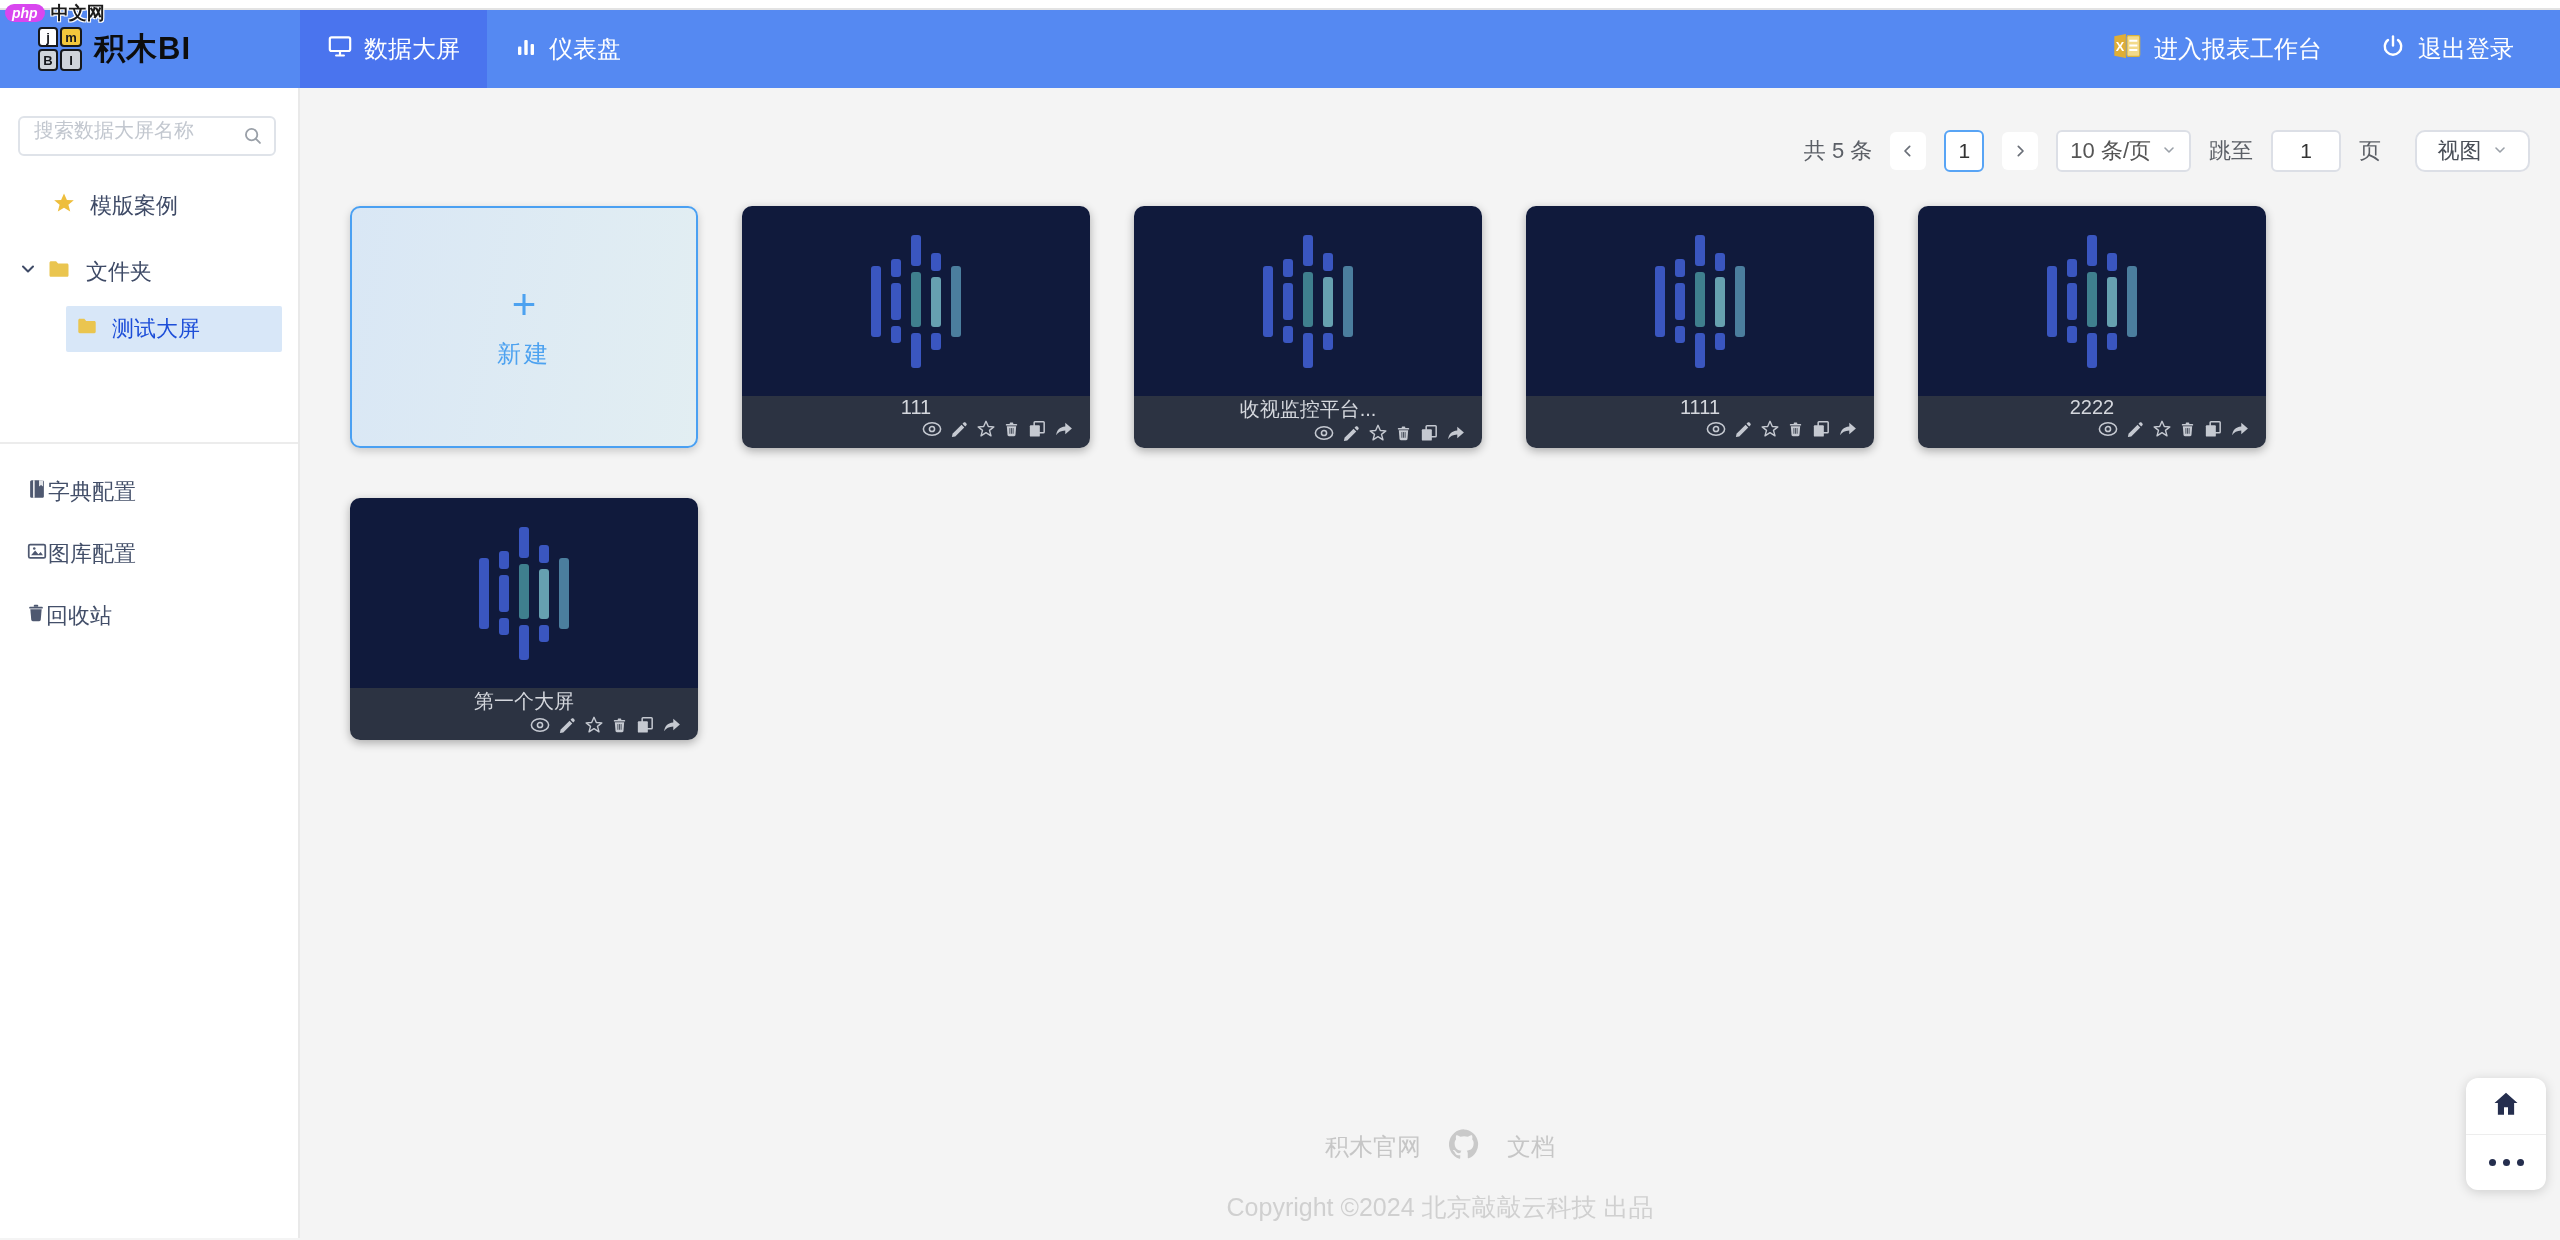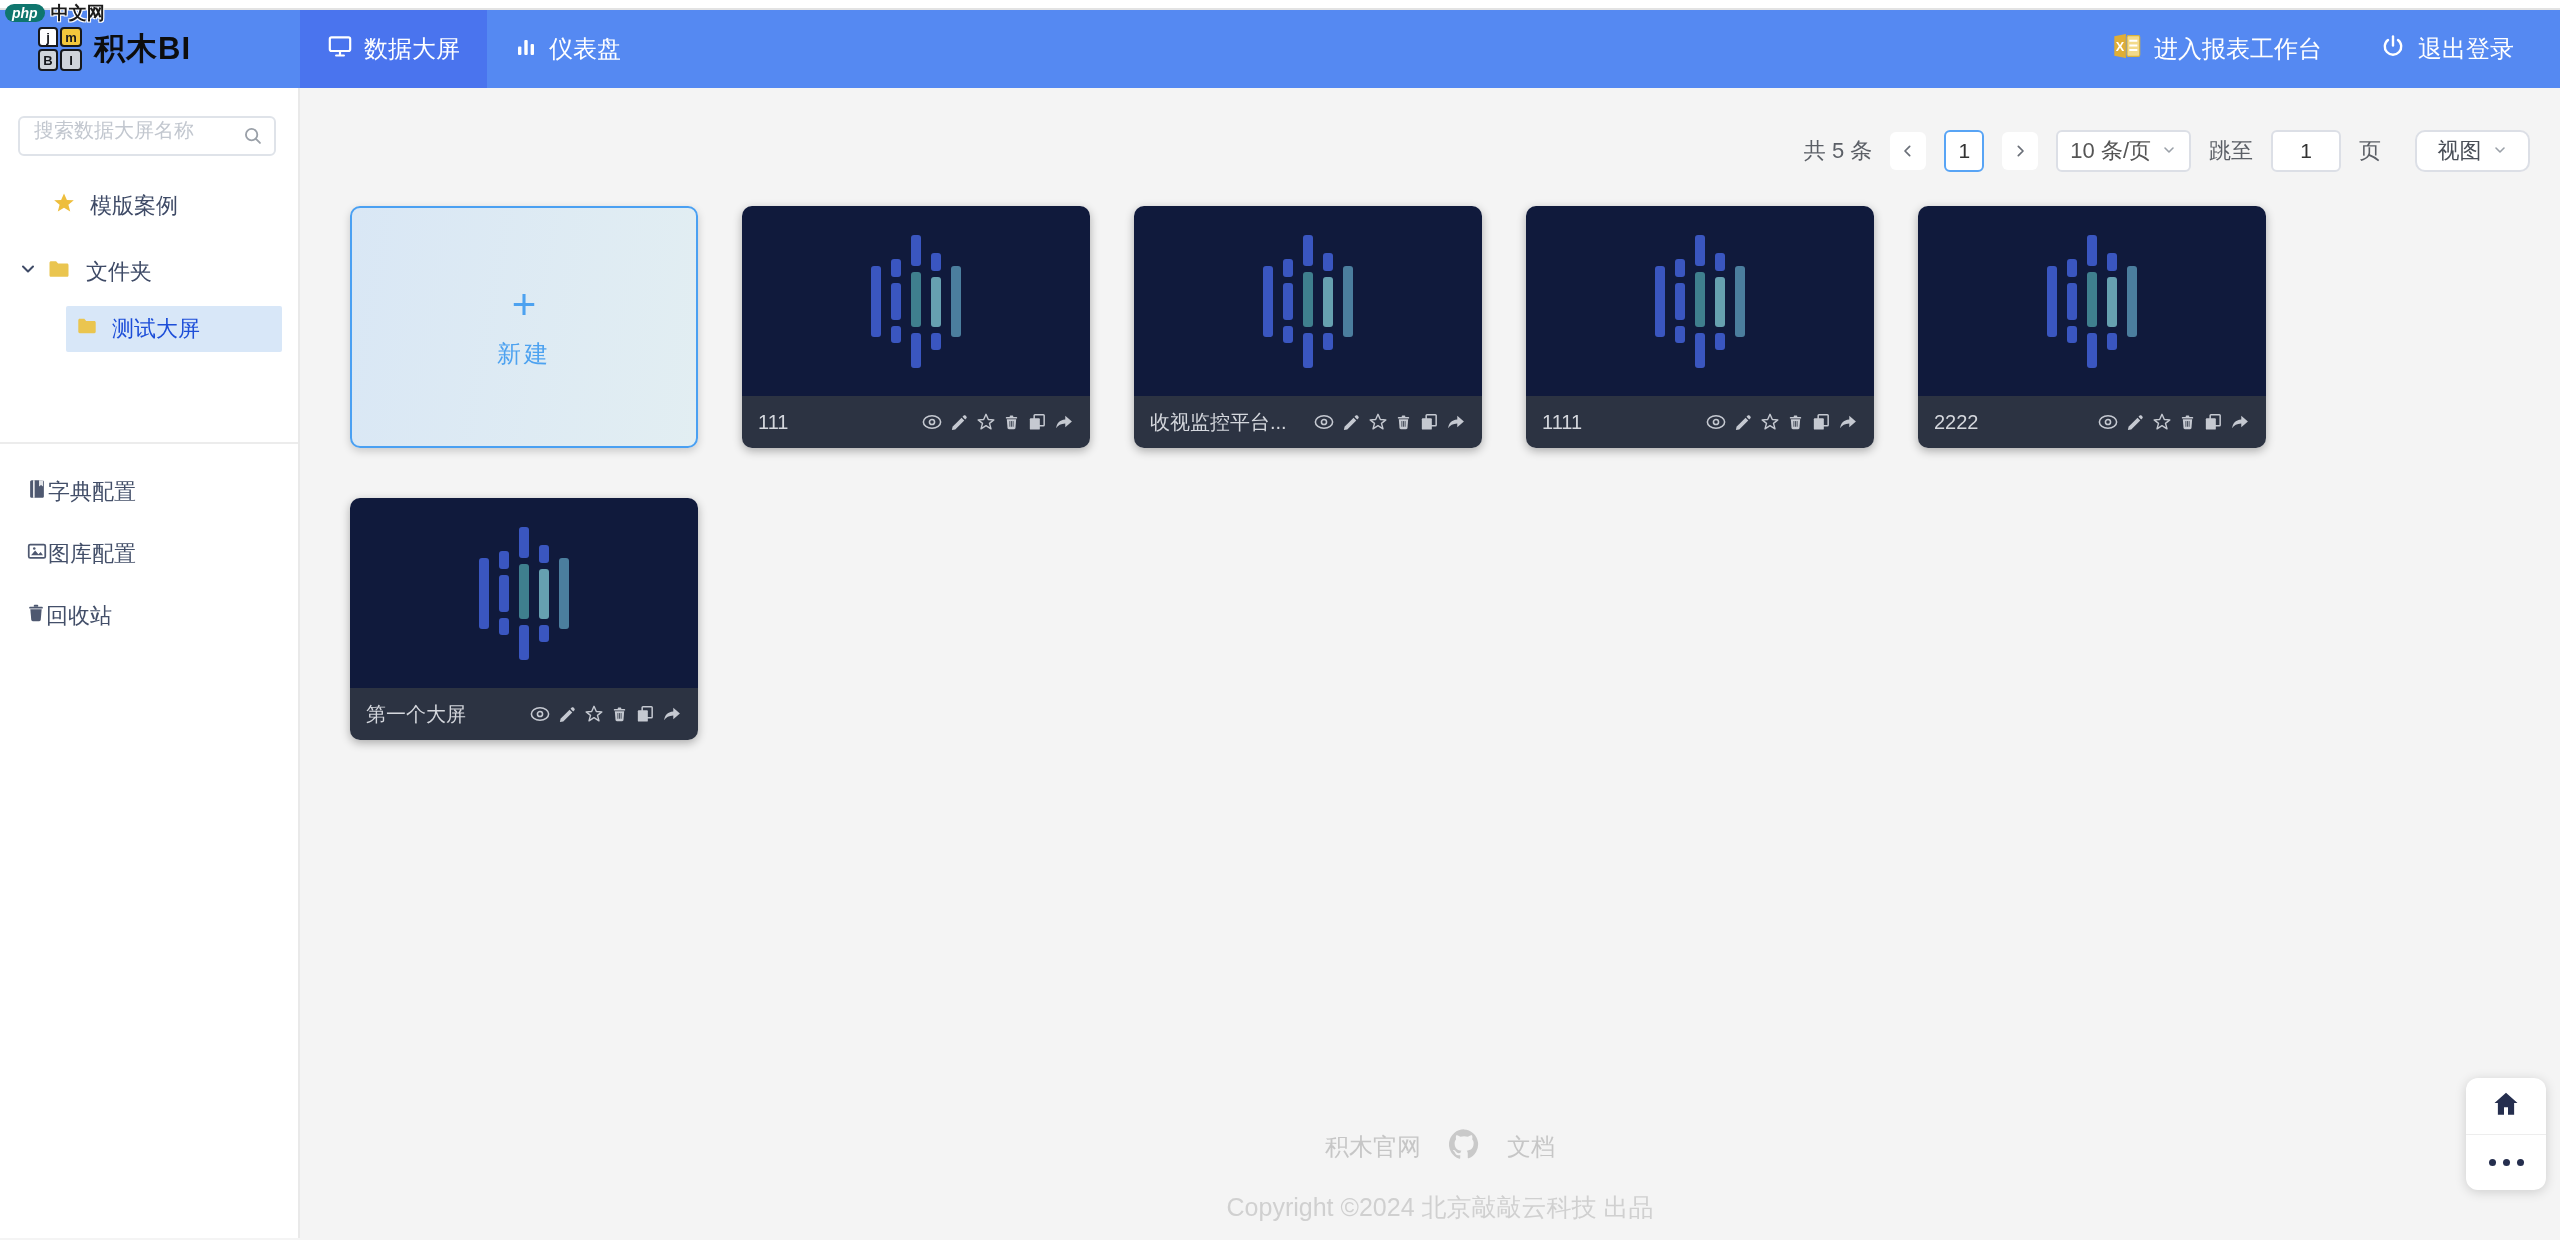--- a/index.html
+++ b/index.html
@@ -4,21 +4,21 @@
 <style>
   * { margin:0; padding:0; box-sizing:border-box; }
   html,body { width:2560px; height:1240px; }
   body {
     position:relative; overflow:hidden; background:#f4f4f4;
     font-family:"Liberation Sans","DejaVu Sans",sans-serif; color:#3e4a66;
   }
   
   .topstrip { height:10px; background:#ffffff; border-bottom:2px solid #e3e3e3; }
   .watermark { position:absolute; top:1px; left:5px; z-index:50; display:flex; align-items:center; gap:6px; }
-  .php-badge { background:#0f766e; color:#fff; font-style:italic; font-weight:bold;
+  .php-badge { background:#d946ef; color:#fff; font-style:italic; font-weight:bold;
     font-size:14px; height:18px; line-height:18px; padding:0 7px; border-radius:9px; }
   .wm-text { font-size:18px; font-weight:800; color:#1b1b1b;
     text-shadow:-1px -1px 0 #fff,1px -1px 0 #fff,-1px 1px 0 #fff,1px 1px 0 #fff; }
   
   .navbar { height:78px; background:#5589f2; display:flex; align-items:stretch; }
   .logo-area { width:300px; display:flex; align-items:center; gap:12px; padding-left:38px; flex:none; }
   .brand-keys { display:grid; grid-template-columns:20px 22px; grid-template-rows:20px 22px; gap:2px; }
   .bkey { border:2px solid #16181c; border-radius:4px; display:flex; align-items:center; justify-content:center;
     font-weight:800; font-size:13px; color:#16181c; background:#cfd4da; }
   .bkey.k-j { background:#ffffff; border-radius:4px 4px 0 4px; }
@@ -75,21 +75,21 @@
   .new-label { font-size:24px; letter-spacing:3px; }
   .card { width:348px; height:242px; border-radius:10px; overflow:hidden;
     box-shadow:0 3px 10px rgba(0,0,0,.30); display:flex; flex-direction:column; cursor:pointer; }
   .card-thumb { height:190px; background:#101a3c; display:flex; align-items:center; justify-content:center; }
   .logo-bars { display:flex; align-items:center; gap:10px; }
   .bar-col { display:flex; flex-direction:column; align-items:center; justify-content:center; gap:6px; }
   .bar { width:10px; border-radius:3px; background:#3a56c0; }
   .bar.teal-a { background:#3f7f8e; } .bar.teal-b { background:#66a0b0; } .bar.teal-c { background:#4b7e9e; }
   .h43{height:71px;} .h11{height:18px;} .h22{height:37px;} .h10{height:17px;}
   .h19{height:31px;} .h33{height:55px;} .h21{height:35px;} .h30{height:50px;}
-  .card-footer { height:52px; background:#2c3342; display:flex; align-items:center; padding:0 16px; }
+  .card-footer { height:52px; background:#2c3342; display:flex; align-items:center; padding:0 16px;flex-direction:column; }
   .card-title { color:#d4d7dd; font-size:20px; white-space:nowrap; overflow:hidden; max-width:170px; }
   .card-icons { margin-left:auto; display:flex; align-items:center; gap:7px; color:#c5c9d1; }
   .card-icons svg { cursor:pointer; display:block; }
   
   .footer-area { margin-top:auto; text-align:center; padding-bottom:14px; }
   .footer-links { display:flex; justify-content:center; align-items:center; gap:28px; color:#c6c6c6; font-size:24px; }
   .footer-link { cursor:pointer;font-family:Liberation Serif, serif; }
   .copyright { margin-top:26px; color:#d0d0d0; font-size:25px; }
   
   .floating { position:absolute; right:14px; bottom:50px; width:80px; background:#fff;

